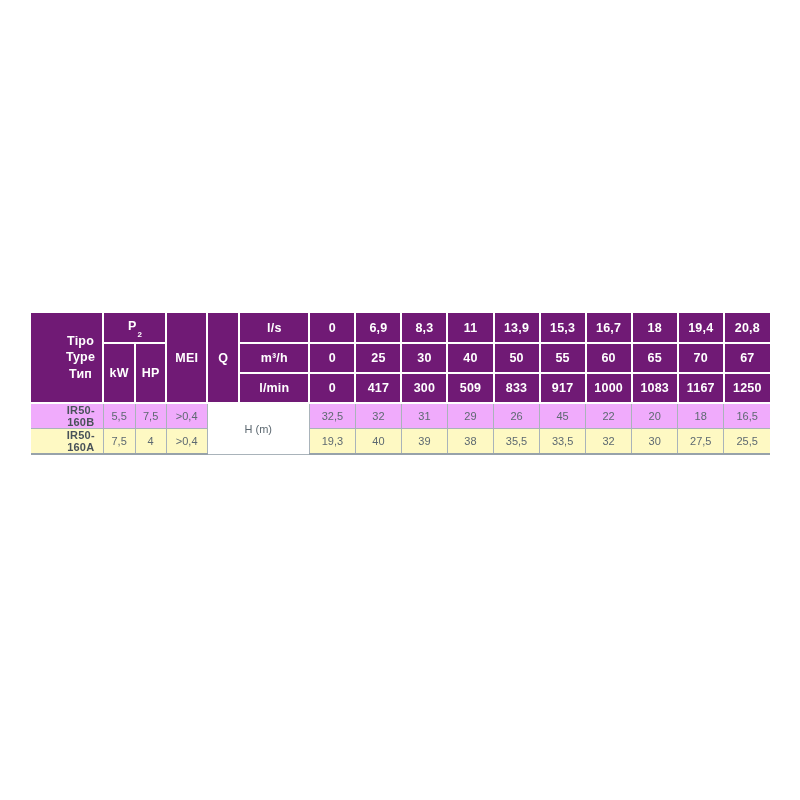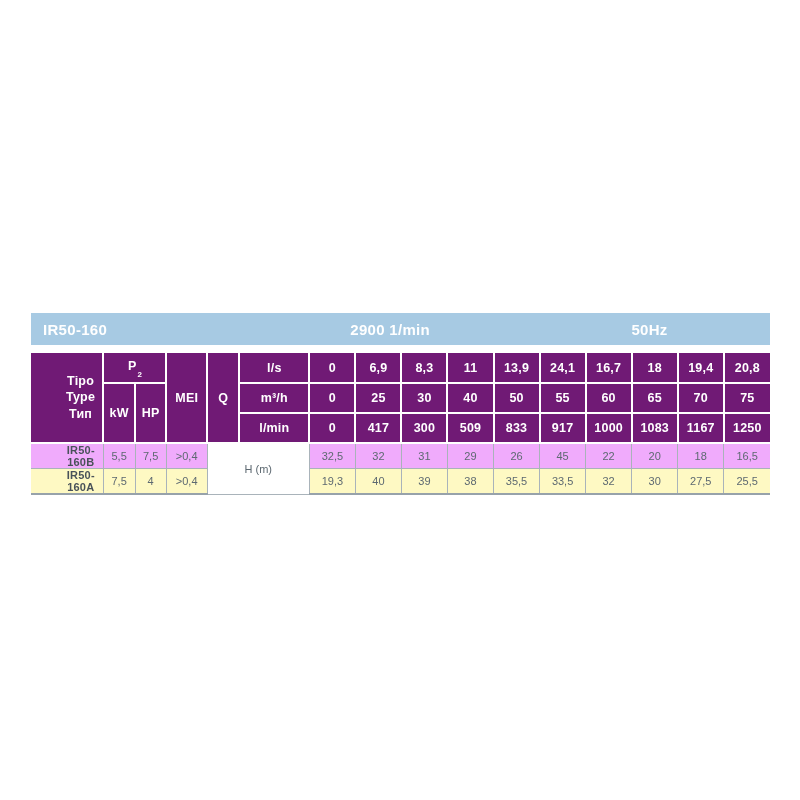--- a/index.html
+++ b/index.html
@@ -33,25 +33,20 @@
   tr.tint td { background:#f0abfc; }
   tr.data td.model { font-weight:bold; color:#49525a; letter-spacing:.2px; }
   td.hm { background:#ffffff !important; color:#5d6971; font-size:11px; }
   tr.rowlast td { border-bottom:2px solid #97a2aa; }
 </style>
 </head>
 <body>
 
 <div class="stage">
 
-  <div class="band">
-    <span class="b-left">IR50-160</span>
-    <span class="b-center">2900 1/min</span>
-    <span class="b-right">50Hz</span>
-  </div>
 
   <table>
     <colgroup>
       <col style="width:72px">
         <col style="width:32px">
         <col style="width:31px">
       <col style="width:41px">
         <col style="width:32px">
         <col style="width:70px">
       <col style="width:46px">
@@ -75,41 +70,41 @@
       </td>
       <td colspan="2"><span>P</span><sub class="p2">2</sub></td>
       <td rowspan="3">MEI</td>
       <td rowspan="3">Q</td>
       <td>l/s</td>
       <td>0</td>
       <td>6,9</td>
       <td>8,3</td>
       <td>11</td>
       <td>13,9</td>
-      <td>24,1</td>
+      <td>15,3</td>
       <td>16,7</td>
       <td>18</td>
       <td>19,4</td>
       <td class="edge-r">20,8</td>
     </tr>
 
     <tr class="hd">
       <td rowspan="2">kW</td>
       <td rowspan="2">HP</td>
       <td>m³/h</td>
       <td>0</td>
       <td>25</td>
       <td>30</td>
       <td>40</td>
       <td>50</td>
       <td>55</td>
       <td>60</td>
       <td>65</td>
       <td>70</td>
-      <td class="edge-r">75</td>
+      <td class="edge-r">67</td>
     </tr>
 
     <tr class="hd">
       <td>l/min</td>
       <td>0</td>
       <td>417</td>
       <td>300</td>
       <td>509</td>
       <td>833</td>
       <td>917</td>

